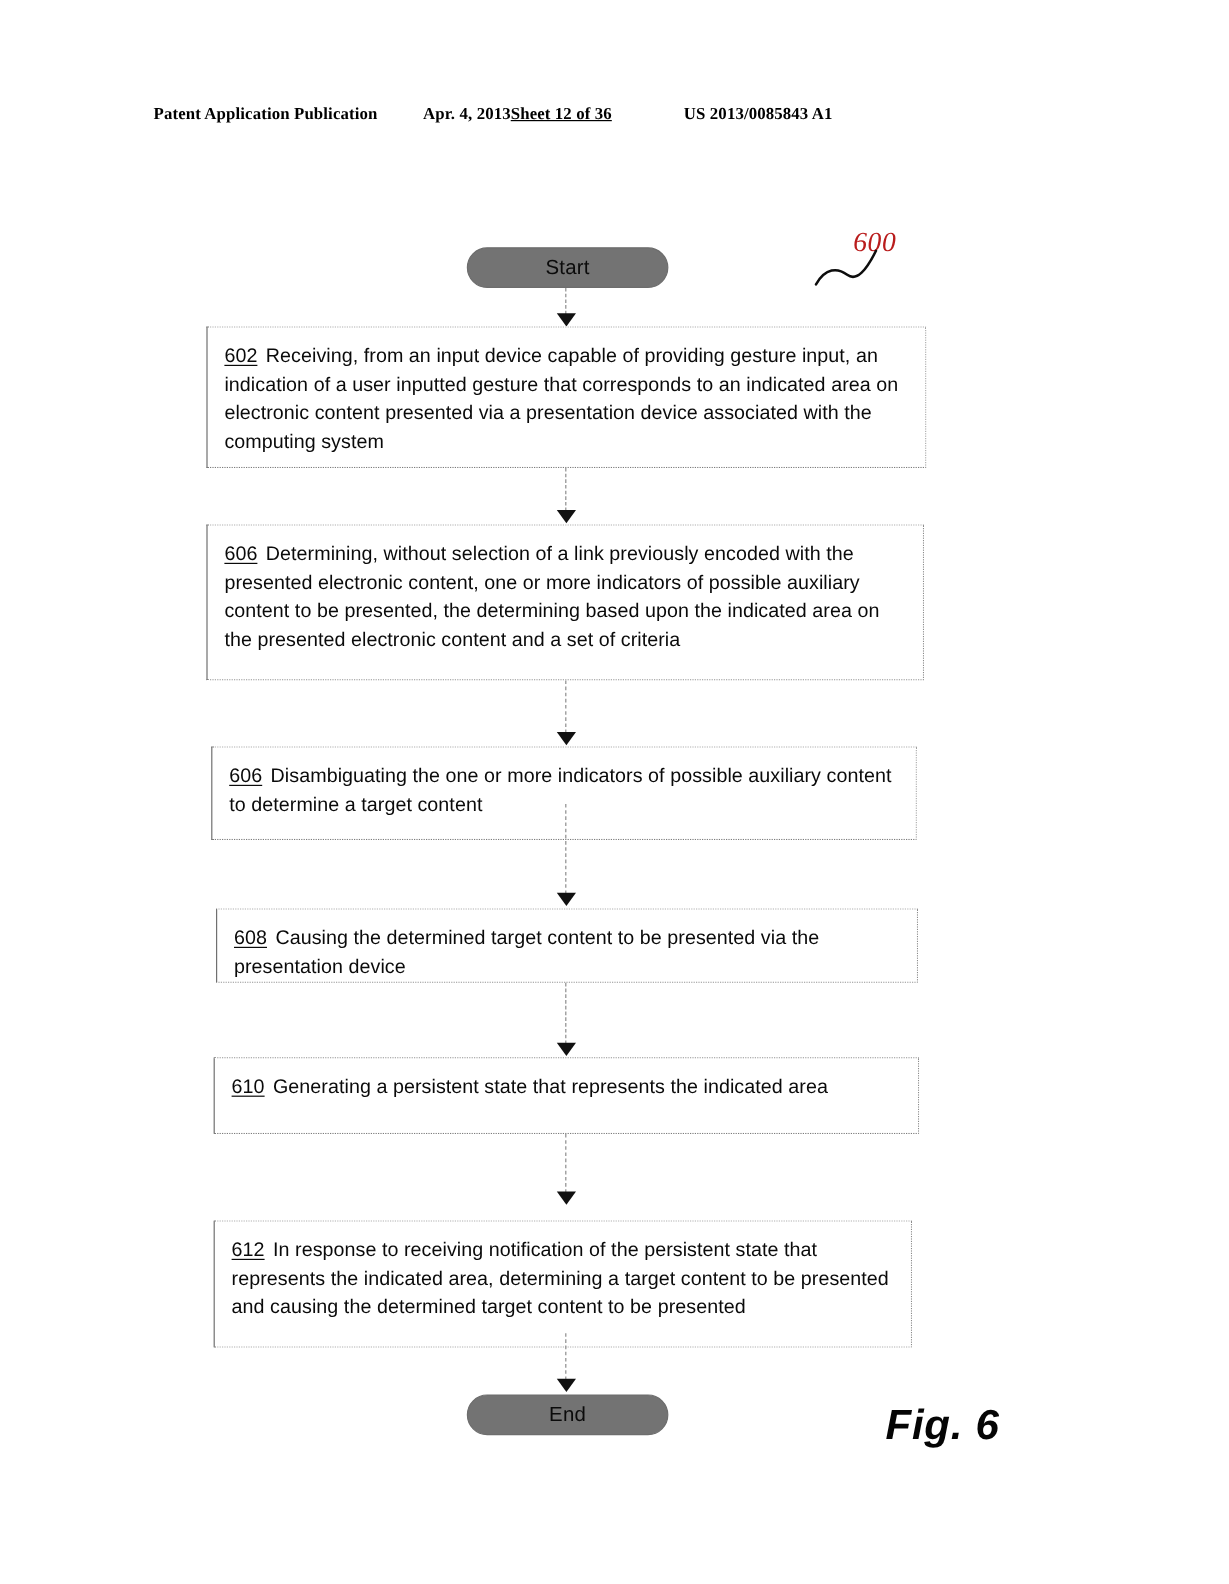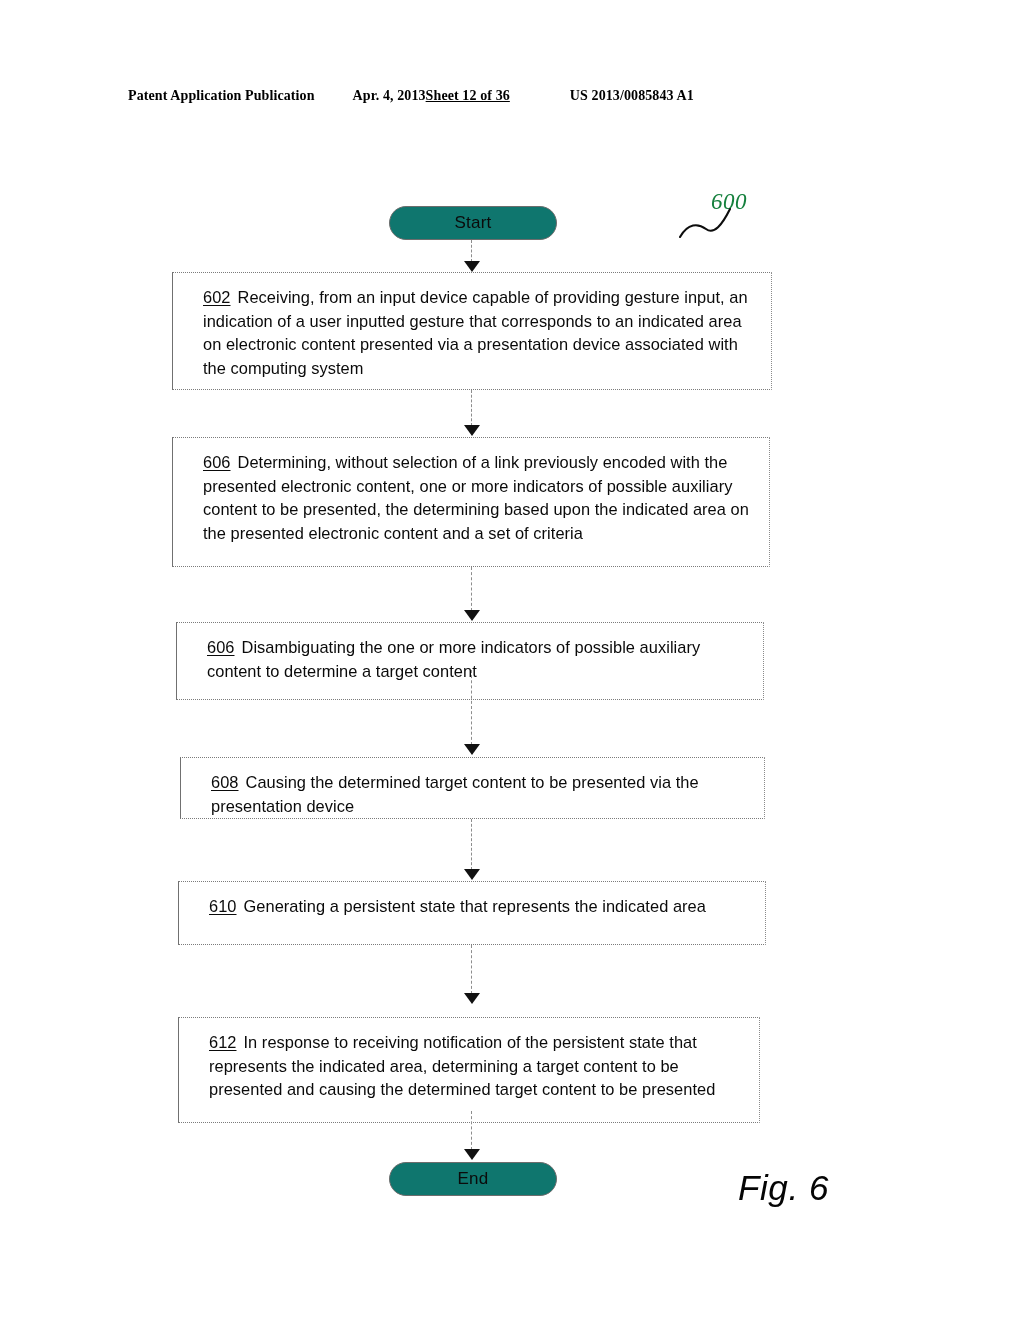--- a/index.html
+++ b/index.html
@@ -44,41 +44,41 @@
     width: 1024px;
     height: 1320px;
   }
 
   
   .terminal {
     position: absolute;
     box-sizing: border-box;
     border: 1.2px solid #6d6d6d;
     border-radius: 60px;
-    background: #0f766e;
+    background: #737373;
     display: flex;
     align-items: center;
     justify-content: center;
     font-size: 17px;
     color: #0b0b0b;
     letter-spacing: 0.2px;
   }
   #node-start { left: 389px; top: 206px; width: 168px; height: 34px; }
   #node-end   { left: 389px; top: 1162px; width: 168px; height: 34px; }
 
   
   .process {
     position: absolute;
     box-sizing: border-box;
     background: #ffffff;
     border-top: 1.1px dotted #7b7b7b;
     border-left: 1.1px solid #707070;
     border-right: 1.3px dotted #8a8a8a;
     border-bottom: 1.1px dotted #7b7b7b;
-    padding: 13px 14px 12px 30px;
+    padding: 13px 14px 12px 14px;
     font-size: 16.4px;
     line-height: 23.6px;
     color: #0a0a0a;
     letter-spacing: 0.05px;
   }
   .process .step-num {
     text-decoration: underline;
     text-underline-offset: 2px;
     margin-right: 7px;
   }
@@ -110,38 +110,38 @@
 
   
   .ref-600 {
     position: absolute;
     left: 711px;
     top: 189px;
     font-family: "Liberation Serif", serif;
     font-style: italic;
     font-size: 23px;
     font-weight: 400;
-    color: #15803d;
+    color: #b91c1c;
     letter-spacing: 0.5px;
   }
   .ref-squiggle {
     position: absolute;
     left: 678px;
     top: 205px;
     width: 60px;
     height: 34px;
   }
 
   
   .fig-caption {
     position: absolute;
     left: 738px;
     top: 1168px;
     font-family: "Liberation Sans", sans-serif;
-    font-weight: normal;
+    font-weight: bold;
     font-style: italic;
     font-size: 35px;
     letter-spacing: 0.6px;
     color: #050505;
   }
 </style>
 </head>
 <body>
 
 <div class="page-header">

